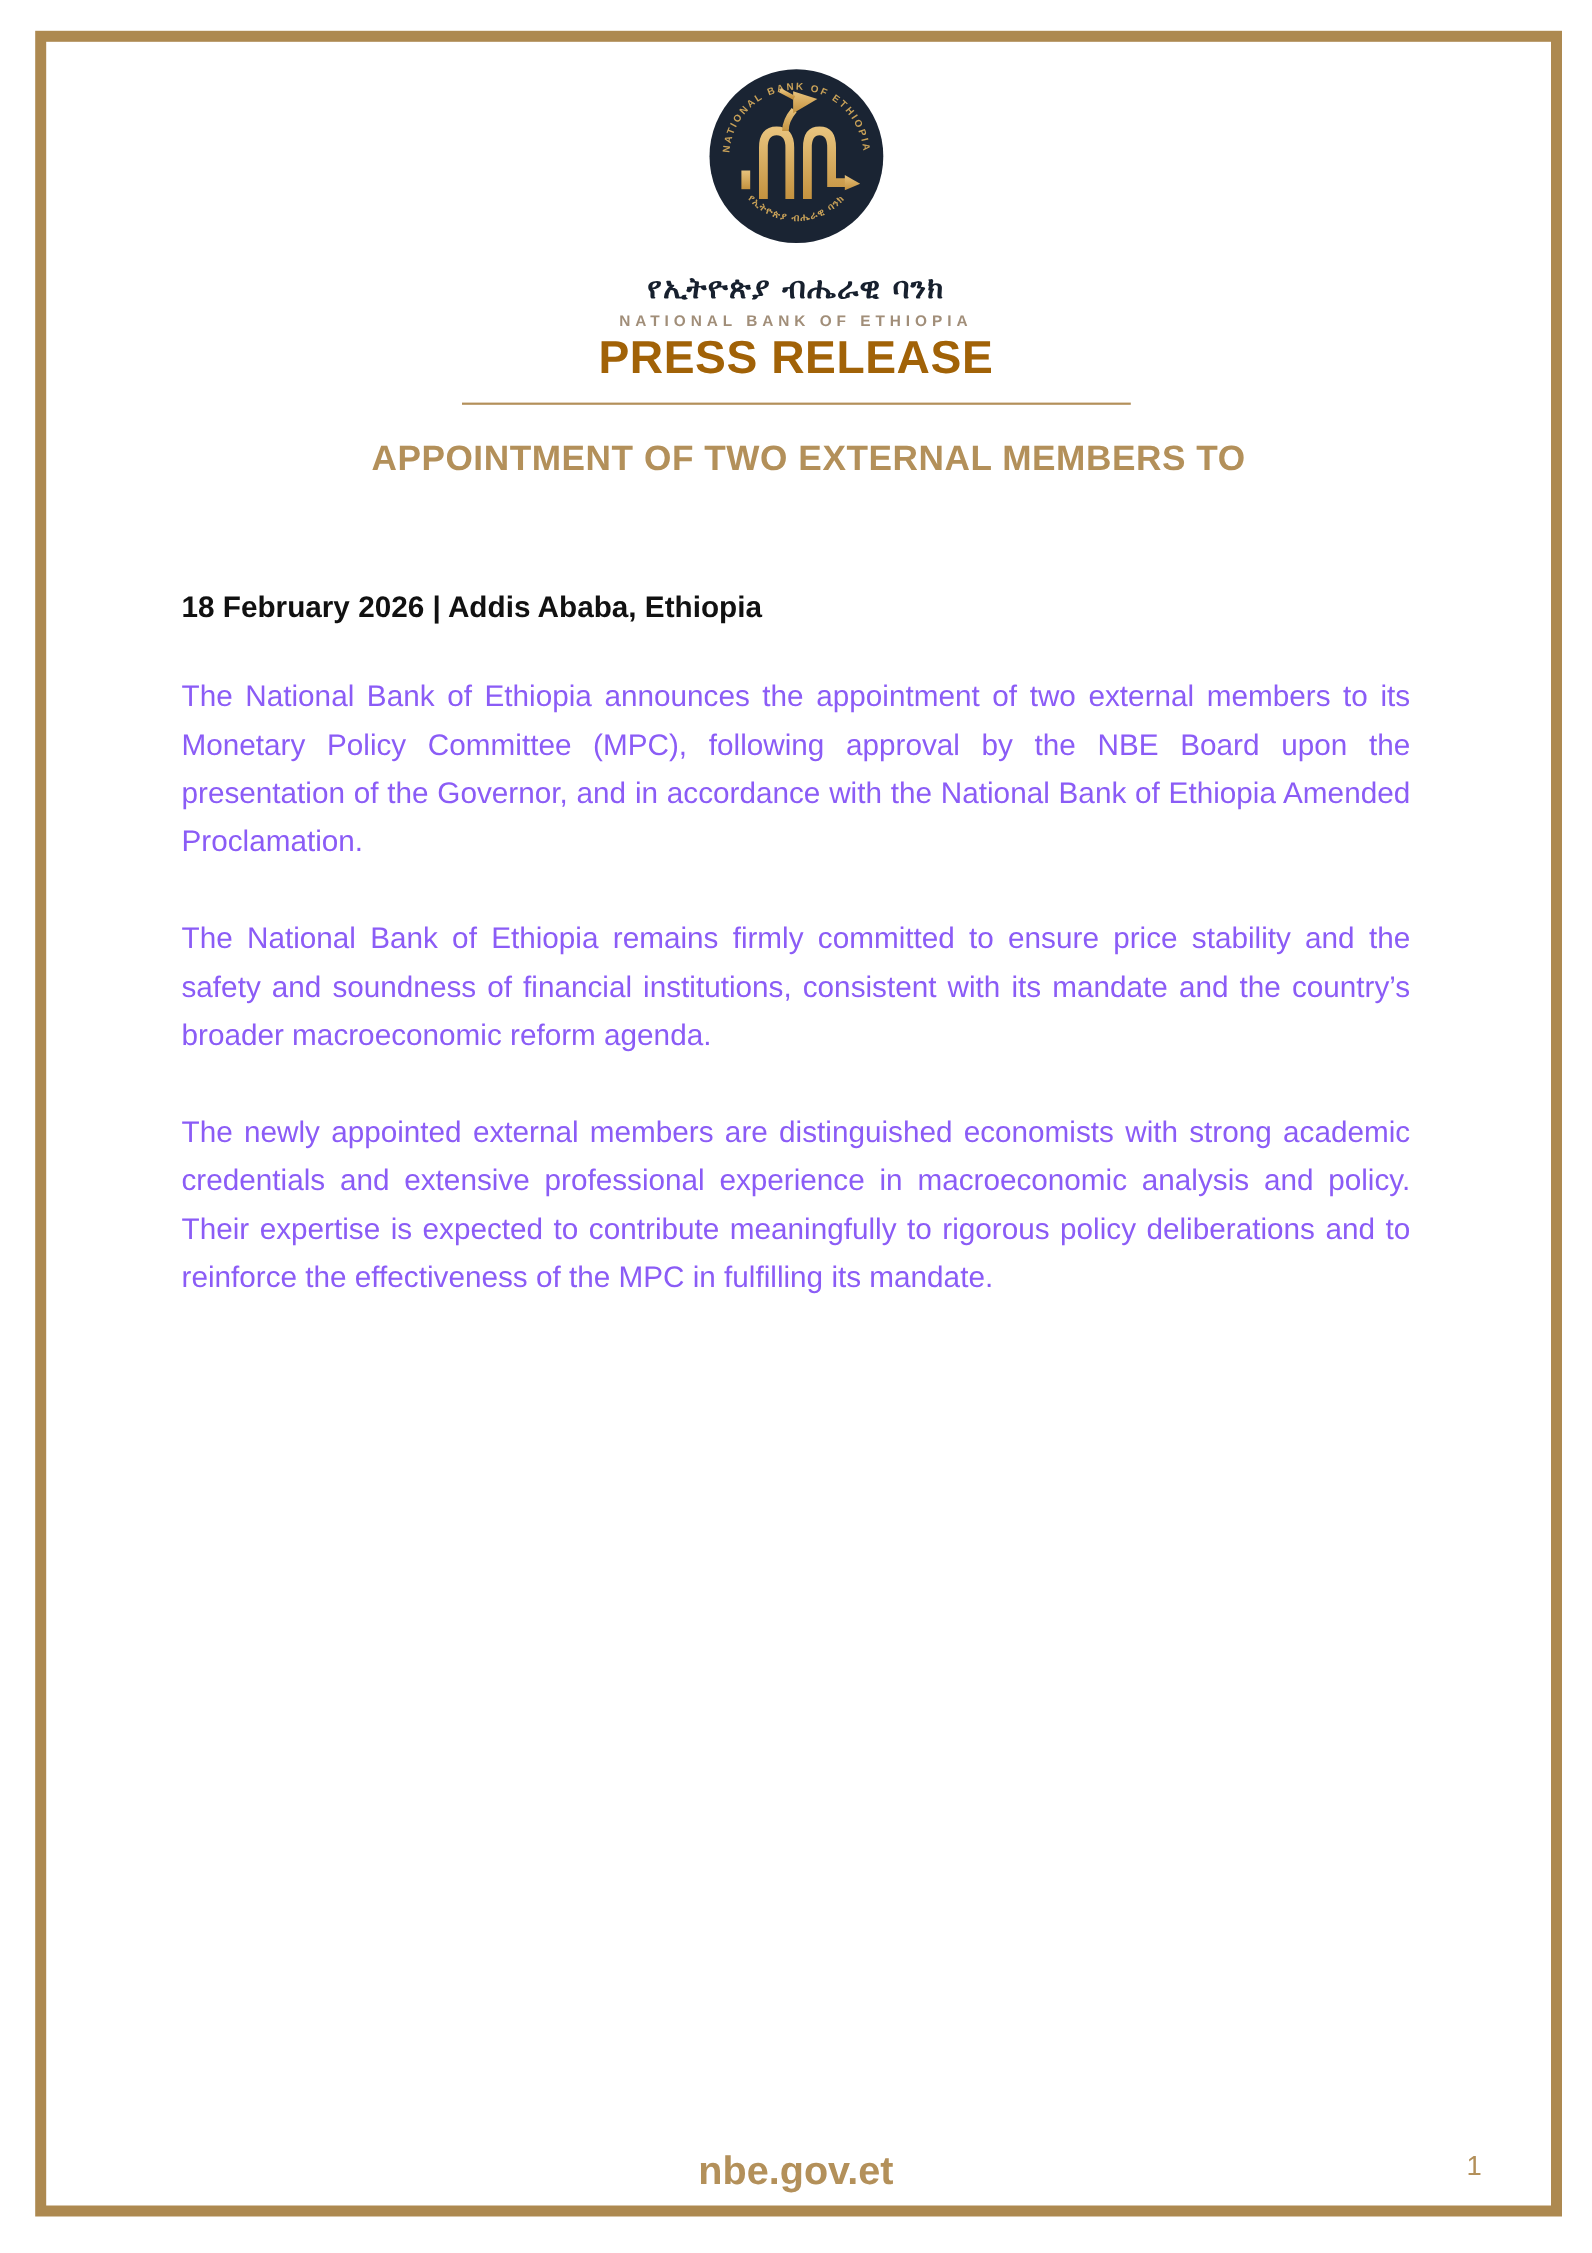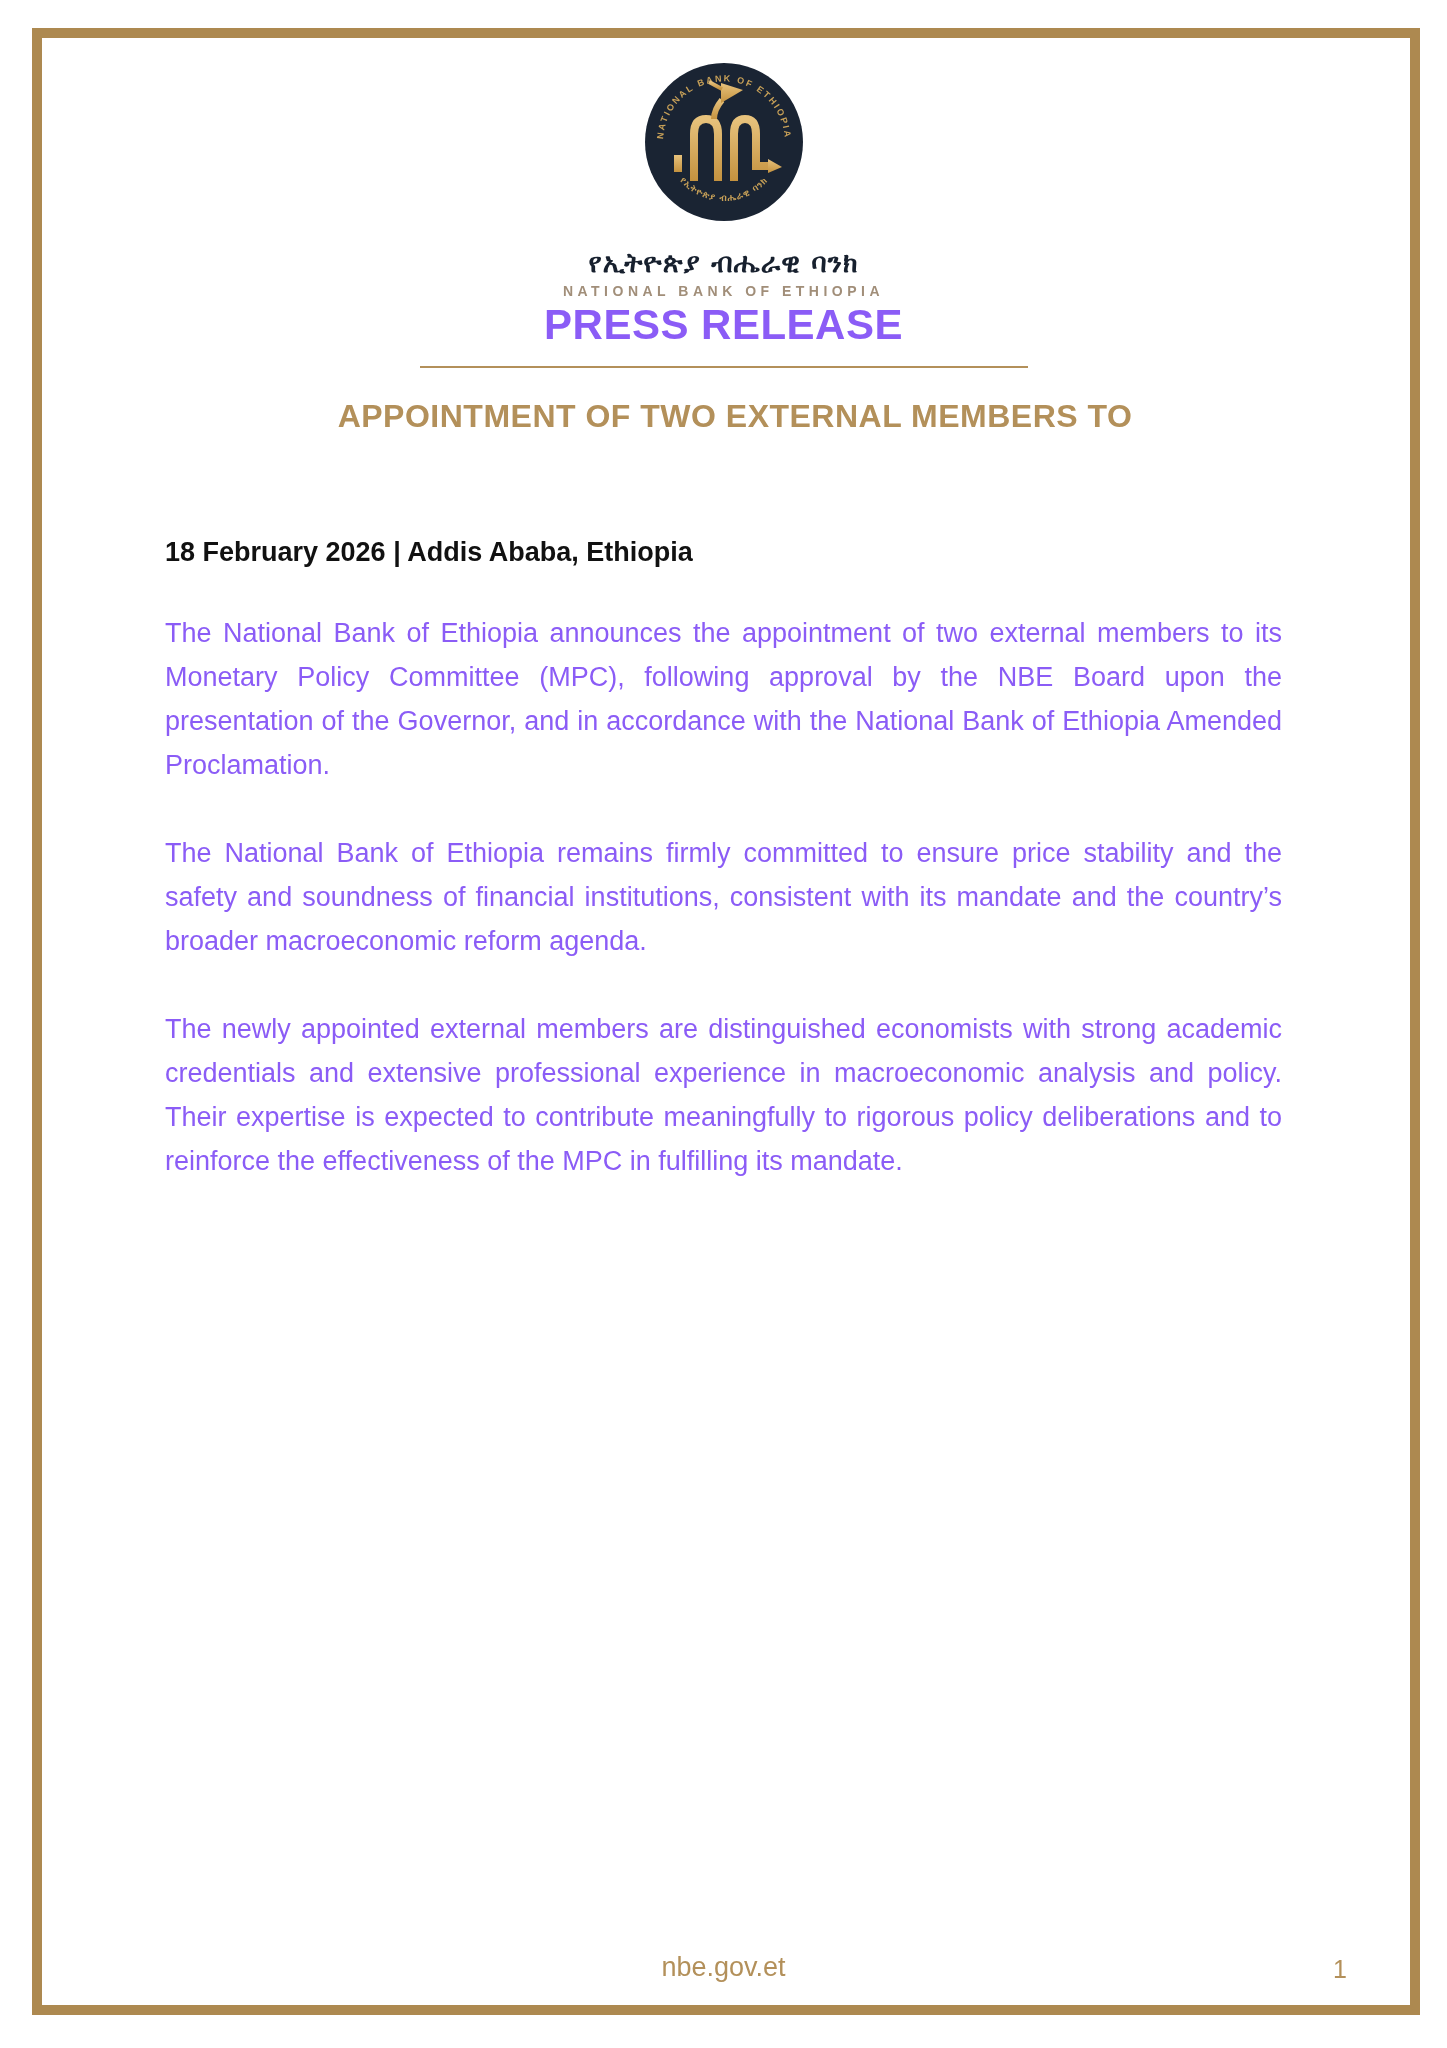--- a/index.html
+++ b/index.html
@@ -40,21 +40,21 @@
   .bank-name-en {
     position: absolute; top: 283px; left: 0; right: 0;
     font-size: 14px; font-weight: bold;
     letter-spacing: 4.5px;
     color: #a18e79;
   }
   .press-release {
     position: absolute; top: 301px; left: 0; right: 0;
     font-size: 42px; font-weight: bold;
     letter-spacing: 0.5px;
-    color: #8b5cf6;
+    color: #a16207;
   }
   .gold-rule {
     position: absolute; top: 366px; left: 50%;
     width: 608px; margin-left: -304px;
     border: none; border-top: 2px solid #b3905a;
   }
   .doc-title {
     position: absolute; top: 394px; left: 0; right: 0;
     font-size: 32px; font-weight: bold;
     line-height: 44px;
@@ -75,21 +75,21 @@
   .para {
     font-size: 27px;
     line-height: 44px;
     text-align: justify;
     margin-bottom: 44px;
     color: #8b5cf6;
   }
   .footer-site {
     position: absolute; top: 1952px; left: 0; right: 0;
     text-align: center;
-    font-size: 27px; font-weight: normal;
+    font-size: 36px; font-weight: bold;
     color: #b3905a;
   }
   .footer-page {
     position: absolute; top: 1955px; right: 100px;
     font-size: 25px;
     color: #b3905a;
   }
   .logo-circle-text { letter-spacing: 2px; }
 </style>
 </head>

